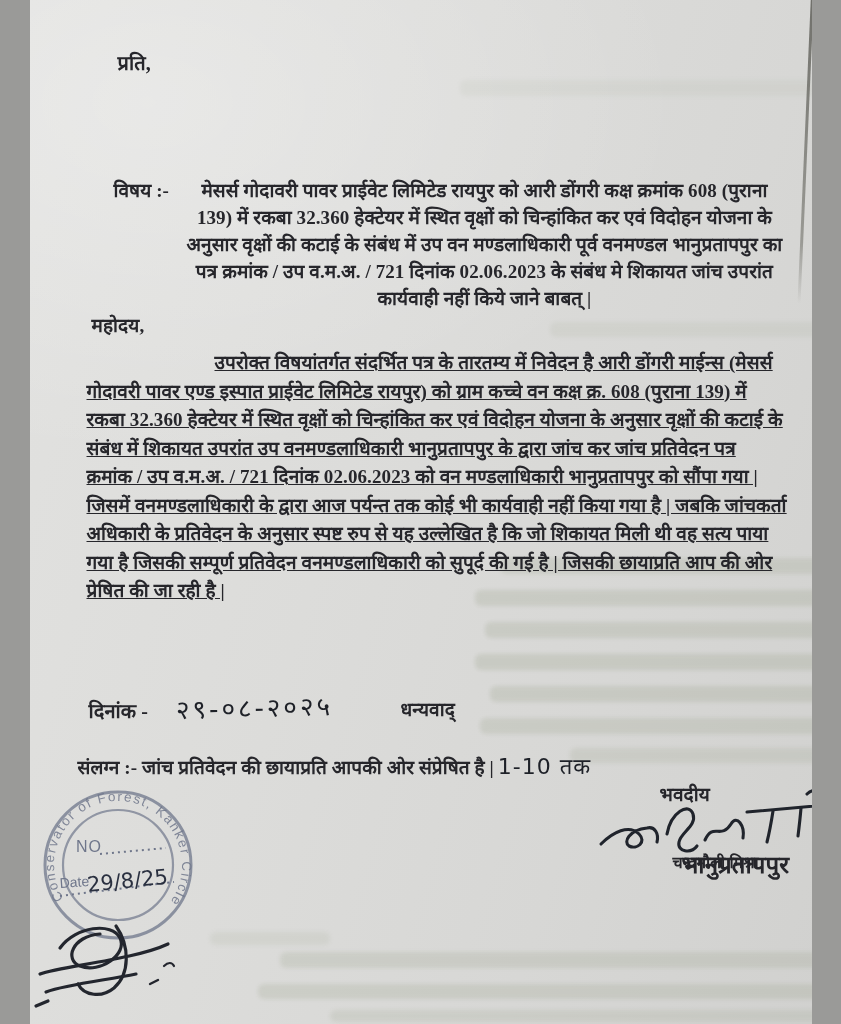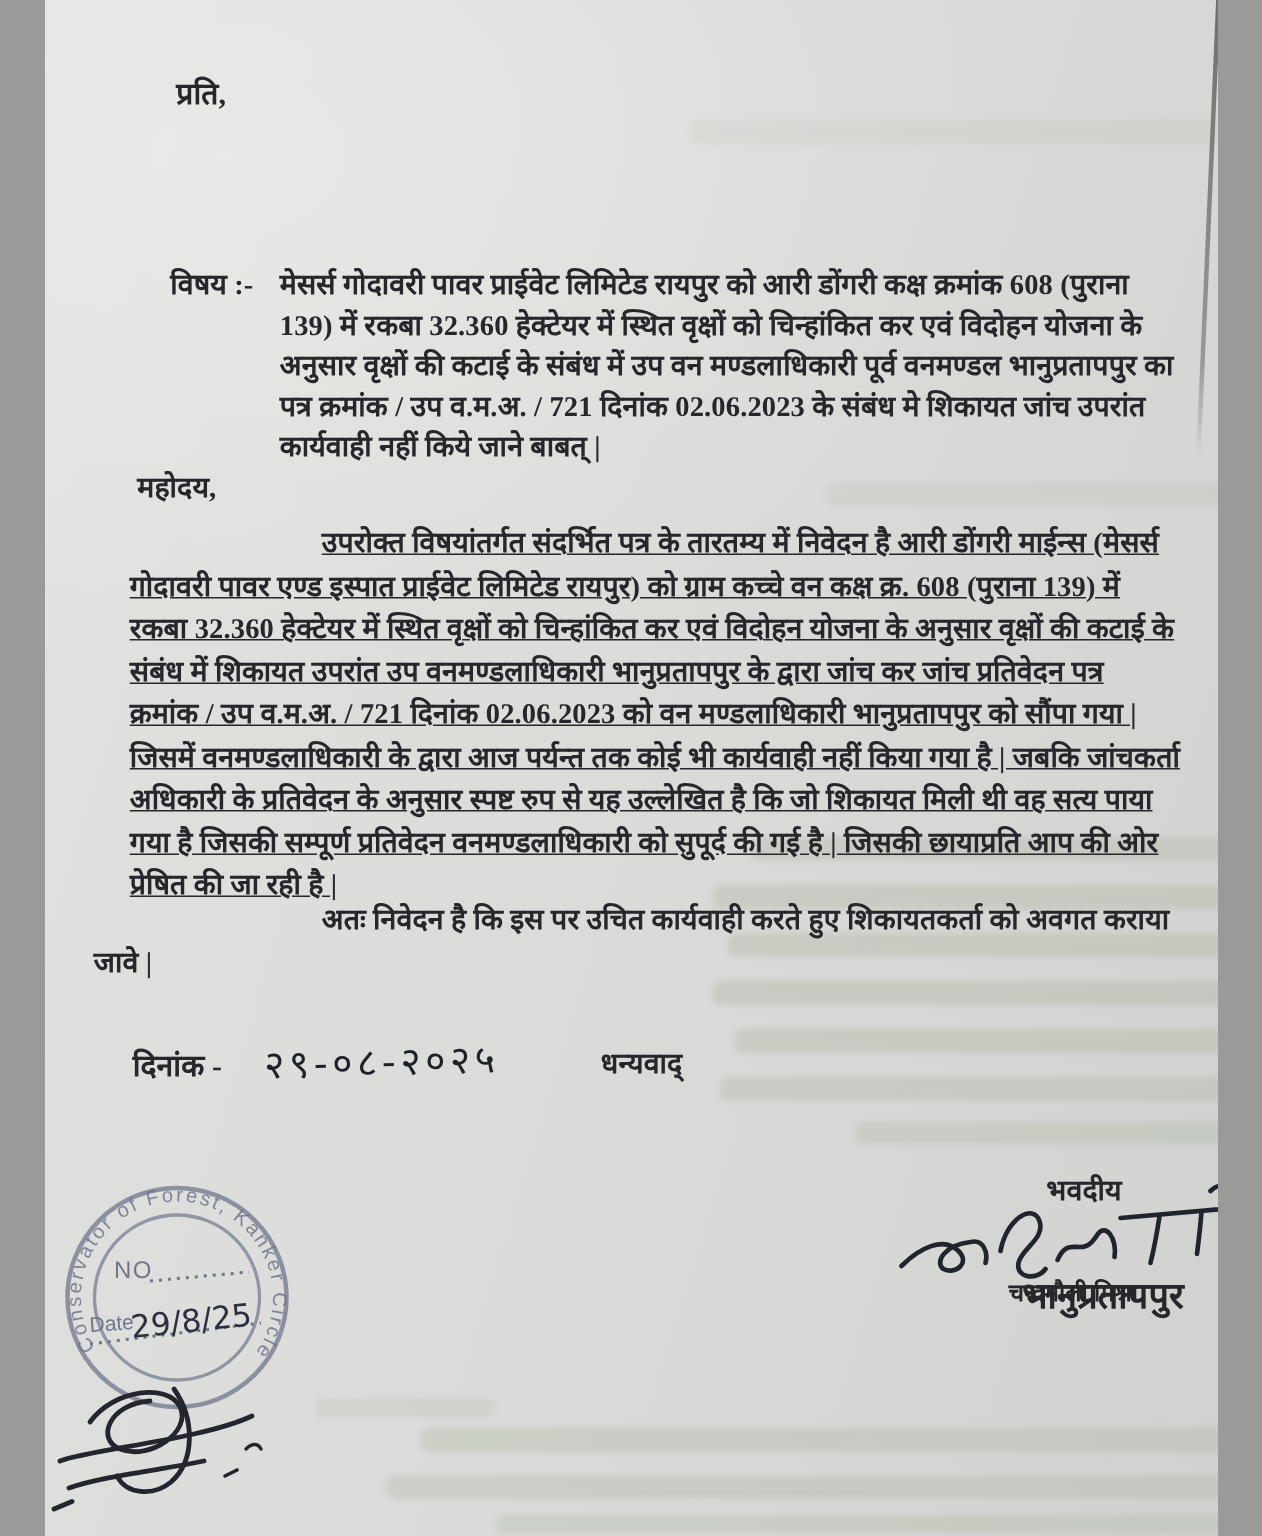--- a/index.html
+++ b/index.html
@@ -59,48 +59,50 @@
       <div class="bleed-row" style="left: 300px; top: 1010px; width: 500px; height: 12px; opacity: 0.7;"></div>
       <div class="bleed-row" style="left: 180px; top: 932px; width: 120px; height: 13px; opacity: 0.5;"></div>
     </div>
 
   <div class="edge-line"></div>
 
   <div class="abs printed" style="left:88px;top:50px;font-size:20px;">प्रति,</div>
 
 
   <div class="abs printed" style="left:84px;top:177px;">विषय :-</div>
-  <div class="abs printed pre" style="left:157px;top:177px;line-height:27px;">मेसर्स गोदावरी पावर प्राईवेट लिमिटेड रायपुर को आरी डोंगरी कक्ष क्रमांक 608 (पुराना
+  <div class="abs printed pre" style="left:157px;top:177px;line-height:27px;text-align:center;">मेसर्स गोदावरी पावर प्राईवेट लिमिटेड रायपुर को आरी डोंगरी कक्ष क्रमांक 608 (पुराना
 139) में रकबा 32.360 हेक्टेयर में स्थित वृक्षों को चिन्हांकित कर एवं विदोहन योजना के
 अनुसार वृक्षों की कटाई के संबंध में उप वन मण्डलाधिकारी पूर्व वनमण्डल भानुप्रतापपुर का
 पत्र क्रमांक / उप व.म.अ. / 721 दिनांक 02.06.2023 के संबंध मे शिकायत जांच उपरांत
 कार्यवाही नहीं किये जाने बाबत् |</div>
 
   <div class="abs printed" style="left:62px;top:312px;">महोदय,</div>
 
   <div class="abs printed pre" style="left:57px;top:349px;line-height:28.5px;text-indent:128px;text-decoration:underline;">उपरोक्त विषयांतर्गत संदर्भित पत्र के तारतम्य में निवेदन है आरी डोंगरी माईन्स (मेसर्स
 गोदावरी पावर एण्ड इस्पात प्राईवेट लिमिटेड रायपुर) को ग्राम कच्चे वन कक्ष क्र. 608 (पुराना 139) में
 रकबा 32.360 हेक्टेयर में स्थित वृक्षों को चिन्हांकित कर एवं विदोहन योजना के अनुसार वृक्षों की कटाई के
 संबंध में शिकायत उपरांत उप वनमण्डलाधिकारी भानुप्रतापपुर के द्वारा जांच कर जांच प्रतिवेदन पत्र
 क्रमांक / उप व.म.अ. / 721 दिनांक 02.06.2023 को वन मण्डलाधिकारी भानुप्रतापपुर को सौंपा गया |
 जिसमें वनमण्डलाधिकारी के द्वारा आज पर्यन्त तक कोई भी कार्यवाही नहीं किया गया है | जबकि जांचकर्ता
 अधिकारी के प्रतिवेदन के अनुसार स्पष्ट रुप से यह उल्लेखित है कि जो शिकायत मिली थी वह सत्य पाया
 गया है जिसकी सम्पूर्ण प्रतिवेदन वनमण्डलाधिकारी को सुपूर्द की गई है | जिसकी छायाप्रति आप की ओर
 प्रेषित की जा रही है |</div>
 
-  <div class="abs printed pre" style="left:33px;top:599px;line-height:29px;text-indent:152px;">अतः निवेदन है कि इस पर उचित कार्यवाही करते हुए शिकायतकर्ता को अवगत कराया
-जावे |</div>
 
   <div class="abs printed" style="left:371px;top:696px;font-family:Liberation Serif, serif;">धन्यवाद्</div>
 
   <div class="abs printed" style="left:59px;top:698px;font-size:20px;font-family:Liberation Serif, serif;">दिनांक -</div>
   <div class="abs hand" style="left:146px;top:689px;font-size:26px;letter-spacing:3px;transform:rotate(-1.5deg);">२९-०८-२०२५</div>
 
+  <div class="abs" style="left:48px;top:750px;white-space:nowrap;">
+    <span class="printed">संलग्न :- जांच प्रतिवेदन की छायाप्रति आपकी ओर संप्रेषित है |</span>
+    <span class="hand" style="font-size:22px;letter-spacing:1px;">1-10 तक</span>
+  </div>
 
-  <div class="abs printed" style="left:668px;top:781px;">भवदीय</div>
+  <div class="abs printed" style="left:630px;top:781px;">भवदीय</div>
 
   <svg class="abs sig-svg" style="left:565px;top:782px;" width="276" height="88" viewBox="0 0 276 88">
     <path d="M6,62 C18,50 34,42 44,52 C52,60 42,68 34,64 C28,60 34,48 52,46 C60,44 64,52 62,60"></path>
     <path d="M72,52 C76,30 94,20 98,32 C102,44 86,50 84,60 C82,70 96,72 102,64"></path>
     <path d="M110,58 C118,40 126,58 136,42 C142,32 150,44 148,56"></path>
     <path d="M152,30 L266,20"></path>
     <path d="M178,29 C176,42 174,52 172,60"></path>
     <path d="M206,26 C205,38 204,46 203,54"></path>
     <path d="M234,24 C232,40 231,54 230,62 C228,72 242,74 246,62"></path>
     <path d="M212,12 C218,6 226,8 224,16"></path>

